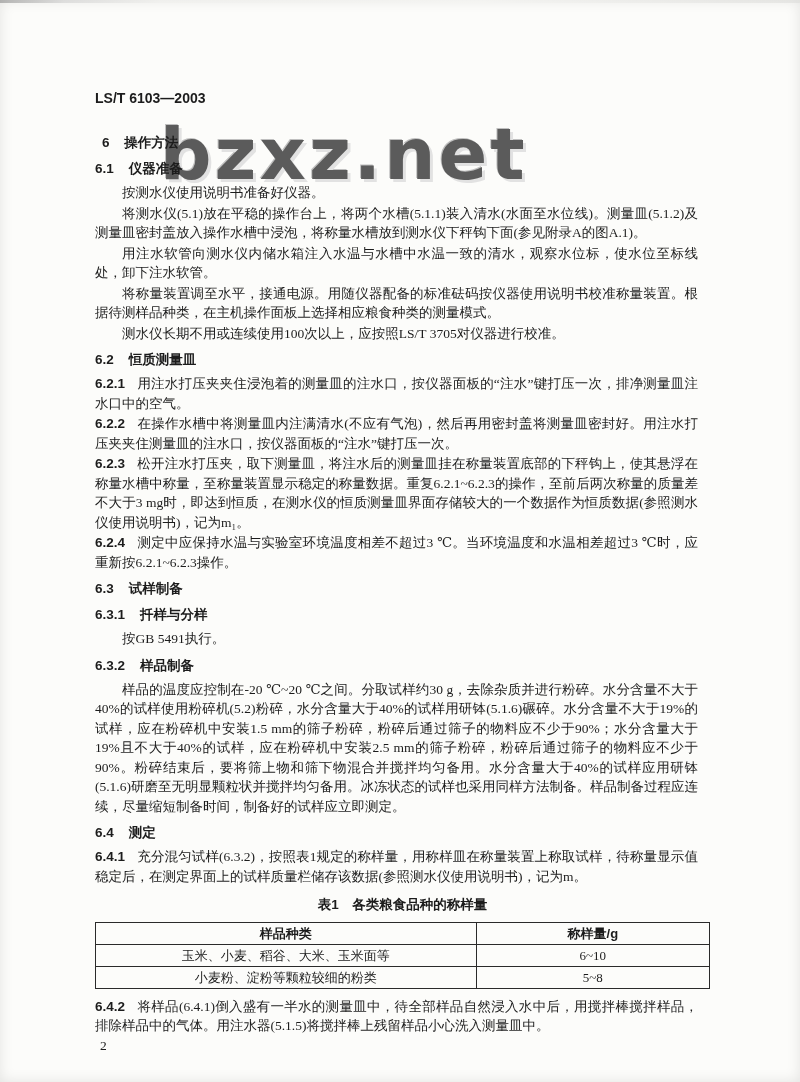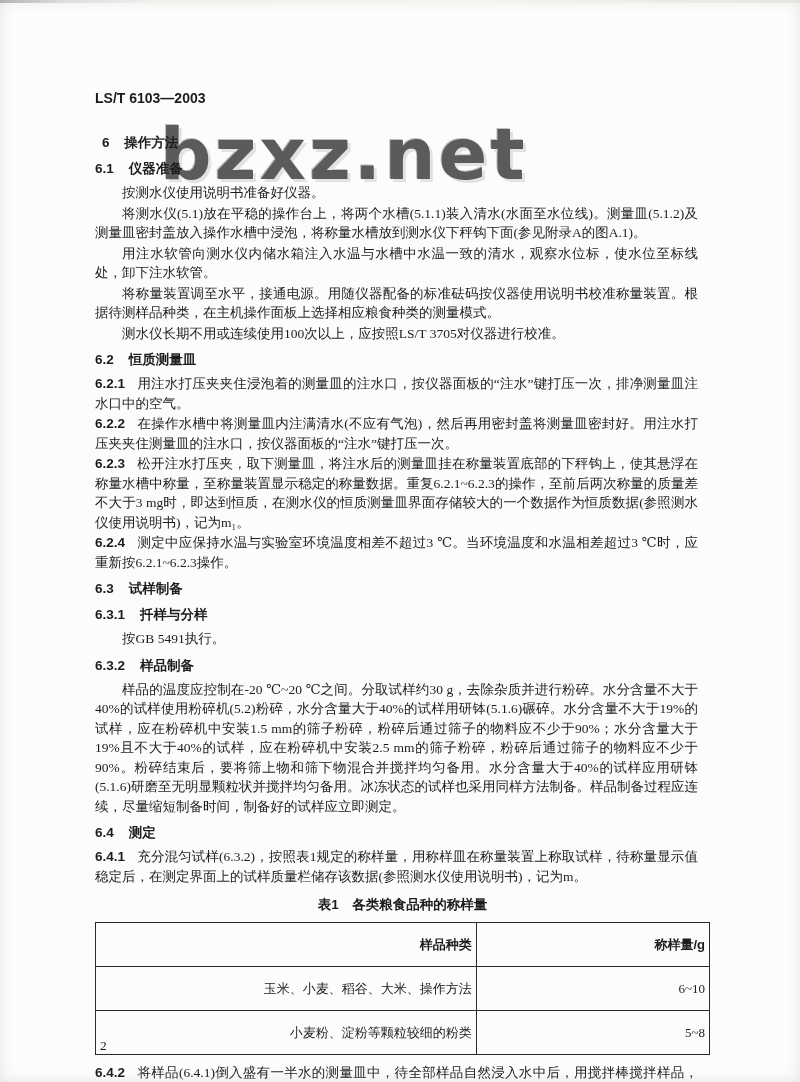--- a/index.html
+++ b/index.html
@@ -49,22 +49,22 @@
     font-weight:bold;font-size:13.5px;text-align:center;
     margin:9px 0 7px 0;
   }
   table.sample{
     width:100%;border-collapse:collapse;
     border:1.6px solid #222;
     font-size:13px;line-height:17px;
   }
   table.sample th,table.sample td{
     border:1px solid #2a2a2a;
-    text-align:right;vertical-align:middle;
-    padding:13px 4px;height:15px;
+    text-align:center;vertical-align:middle;
+    padding:2px 4px;height:15px;
   }
   table.sample th{
     font-family:"Liberation Sans","DejaVu Sans",sans-serif;
     font-weight:bold;
   }
   table.sample .c1{width:62%;}
   table.sample .c2{width:38%;}
   .after-table{margin-top:8px;}
   .page-number{
     position:absolute;left:100px;top:1038px;z-index:2;
@@ -142,21 +142,21 @@
 
     <table class="sample">
       <thead>
         <tr>
           <th class="c1">样品种类</th>
           <th class="c2">称样量/g</th>
         </tr>
       </thead>
       <tbody>
         <tr>
-          <td>玉米、小麦、稻谷、大米、操作方法</td>
+          <td>玉米、小麦、稻谷、大米、玉米面等</td>
           <td>6~10</td>
         </tr>
         <tr>
           <td>小麦粉、淀粉等颗粒较细的粉类</td>
           <td>5~8</td>
         </tr>
       </tbody>
     </table>
 
     <p class="p after-table">

